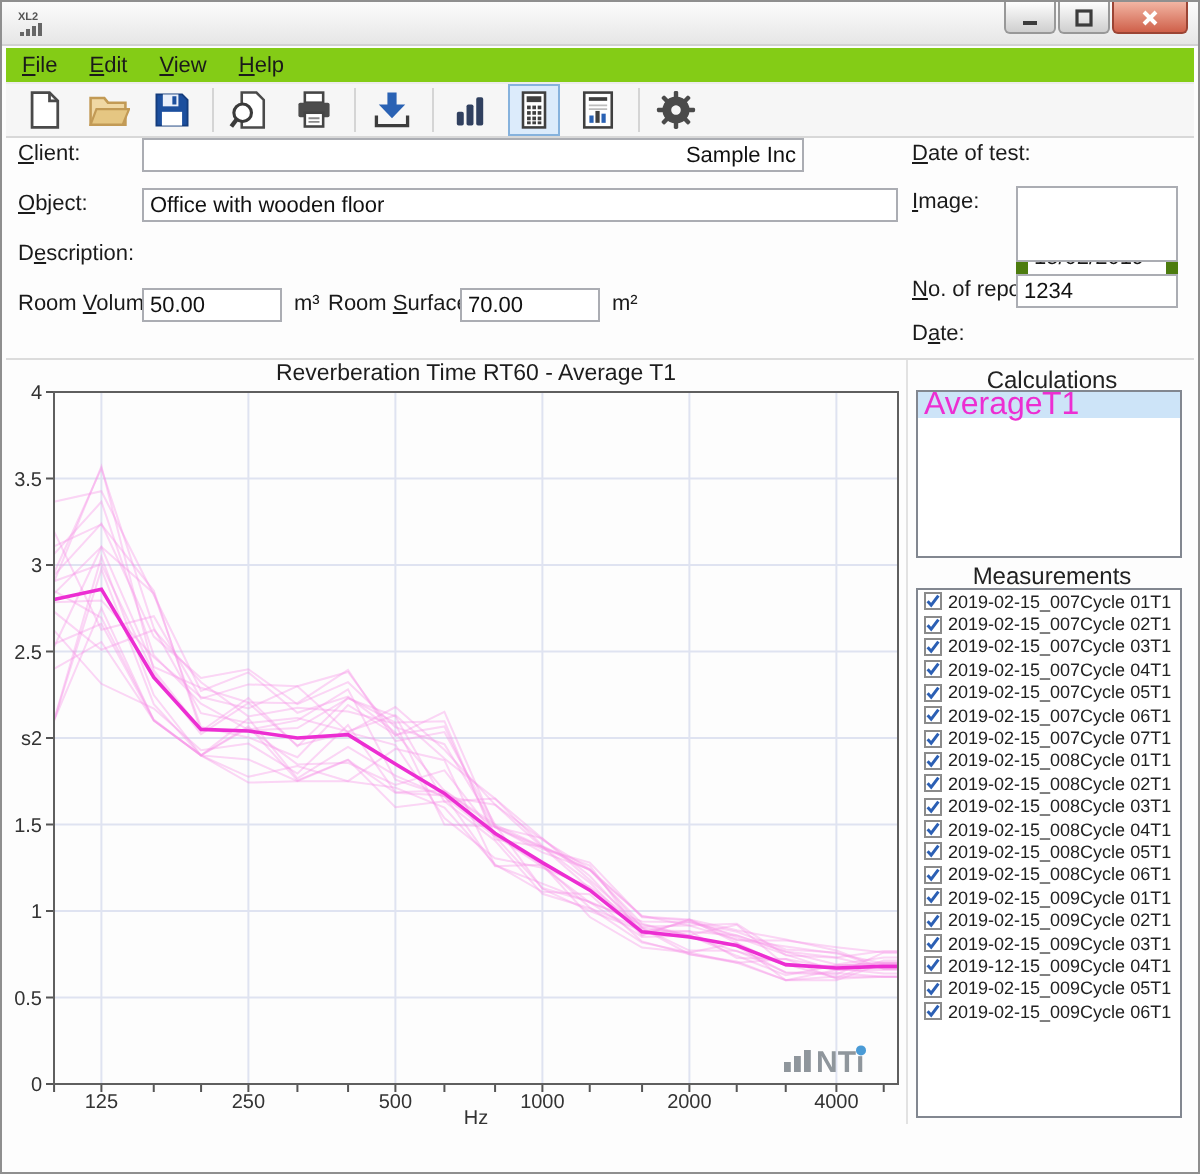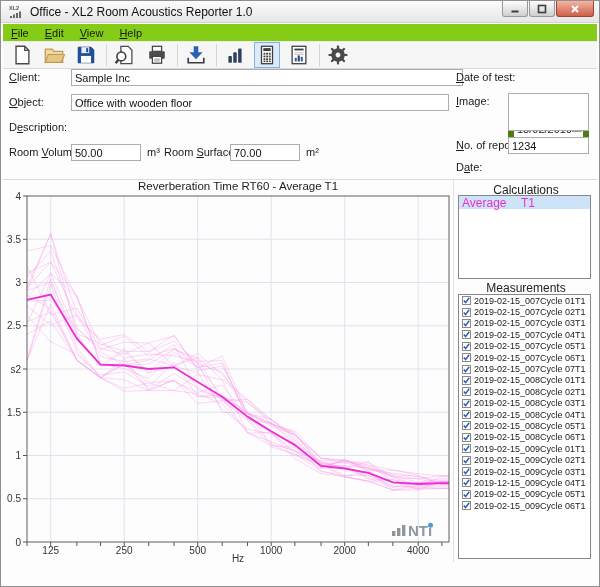--- a/index.html
+++ b/index.html
@@ -44,21 +44,21 @@
   .datefield .cal { width:15px; height:13px; margin-right:1px; }
   .imagebox { position:absolute; border:1px solid #abadb3; background:#fff; }
   .unit { position:absolute; line-height:17px; }
   .hdiv { position:absolute; left:2px; right:2px; top:178px; height:1px; background:#dcdcdc; }
   .vdiv { position:absolute; left:452px; top:179px; bottom:24px; width:1px; background:#e2e2e2; }
   
   .chart-wrap { position:absolute; left:3px; top:180px; width:448px; height:383px; }
   
   .panel-header { position:absolute; left:455px; width:140px; text-align:center; font-size:12px; color:#222; }
   .listbox { position:absolute; left:457px; width:133px; border:1px solid #828790; background:#fff; overflow:hidden; }
-  .calcrow { height:13px; display:flex; align-items:center; font-size:12px; }
+  .calcrow { height:13px; display:flex; align-items:center; font-size:16px; }
   .calcrow.selected { background:#cde4f8; }
   .calcrow .cname { padding-left:3px; width:62px; }
   .mrow { height:11.4px; display:flex; align-items:center; padding:0 3px; }
   .mrow .cb { width:9px; height:9px; margin-right:3px; flex:none; }
   .mrow .cb svg { display:block; width:9px; height:9px; }
   .mrow .mlabel { font-size:9px; color:#222; white-space:nowrap; }
   .mrow .mtype { font-size:9px; color:#222; margin-left:auto; margin-right:14px; }
   
   .statusbar { position:absolute; left:0; right:0; bottom:0; height:23px;
     background:linear-gradient(#f7f7f7,#ececec); border-top:1px solid #d9d9d9;
@@ -76,21 +76,20 @@
       <svg viewBox="0 0 16 16">
           <text x="1" y="6" font-size="5.5" font-family="Liberation Sans,sans-serif" font-weight="bold" fill="#555">XL2</text>
           <g fill="#666">
             <rect x="2" y="12" width="2" height="2"></rect>
             <rect x="5" y="10.5" width="2" height="3.5"></rect>
             <rect x="8" y="9" width="2" height="5"></rect>
             <rect x="11" y="7.5" width="2" height="6.5"></rect>
           </g>
         </svg>
     </span>
-    <span class="title-text">Office - XL2 Room Acoustics Reporter 1.0</span>
     <span class="caption-buttons">
       <span class="capbtn min">
           <svg width="10" height="10" viewBox="0 0 10 10">
             <rect x="1.5" y="6.5" width="7" height="2" fill="#3c3c3c"></rect>
           </svg>
         </span>
       <span class="capbtn max">
           <svg width="10" height="10" viewBox="0 0 10 10">
             <rect x="1.5" y="1.5" width="7" height="7" fill="none" stroke="#3c3c3c" stroke-width="1.6"></rect>
           </svg>
@@ -204,21 +203,21 @@
             <rect x="10.8" y="1.6" width="2.4" height="4.6" rx="0.8" transform="rotate(225 12 12)"></rect>
             <rect x="10.8" y="1.6" width="2.4" height="4.6" rx="0.8" transform="rotate(270 12 12)"></rect>
             <rect x="10.8" y="1.6" width="2.4" height="4.6" rx="0.8" transform="rotate(315 12 12)"></rect>
             <path fill-rule="evenodd" d="M12 4.6a7.4 7.4 0 1 0 0.01 0Z M12 9.4a2.6 2.6 0 1 1 -0.01 0Z"></path>
           </g>
         </svg>
       </span>
     </div>
 
   <span class="flabel" style="left:8px; top:68px"><u>C</u>lient:</span>
-  <input class="finput" style="left: 70px; top: 68px; width: 392px;" value="Sample Inc">
+  <input class="finput" style="left: 70px; top: 68px; width: 331px; text-align: right;" value="Sample Inc">
   <span class="flabel" style="left:8px; top:93px"><u>O</u>bject:</span>
   <input class="finput" style="left: 70px; top: 93px; width: 378px;" value="Office with wooden floor">
   <span class="flabel" style="left:8px; top:118px">D<u>e</u>scription:</span>
   <span class="flabel" style="left:8px; top:143px">Room <u>V</u>olume:</span>
   <input class="finput" style="left: 70px; top: 143px; width: 70px;" value="50.00">
   <span class="unit" style="left:146px; top:143px">m³</span>
   <span class="flabel" style="left:163px; top:143px">Room <u>S</u>urface:</span>
   <input class="finput" style="left: 229px; top: 143px; width: 70px;" value="70.00">
   <span class="unit" style="left:305px; top:143px">m²</span>
 

